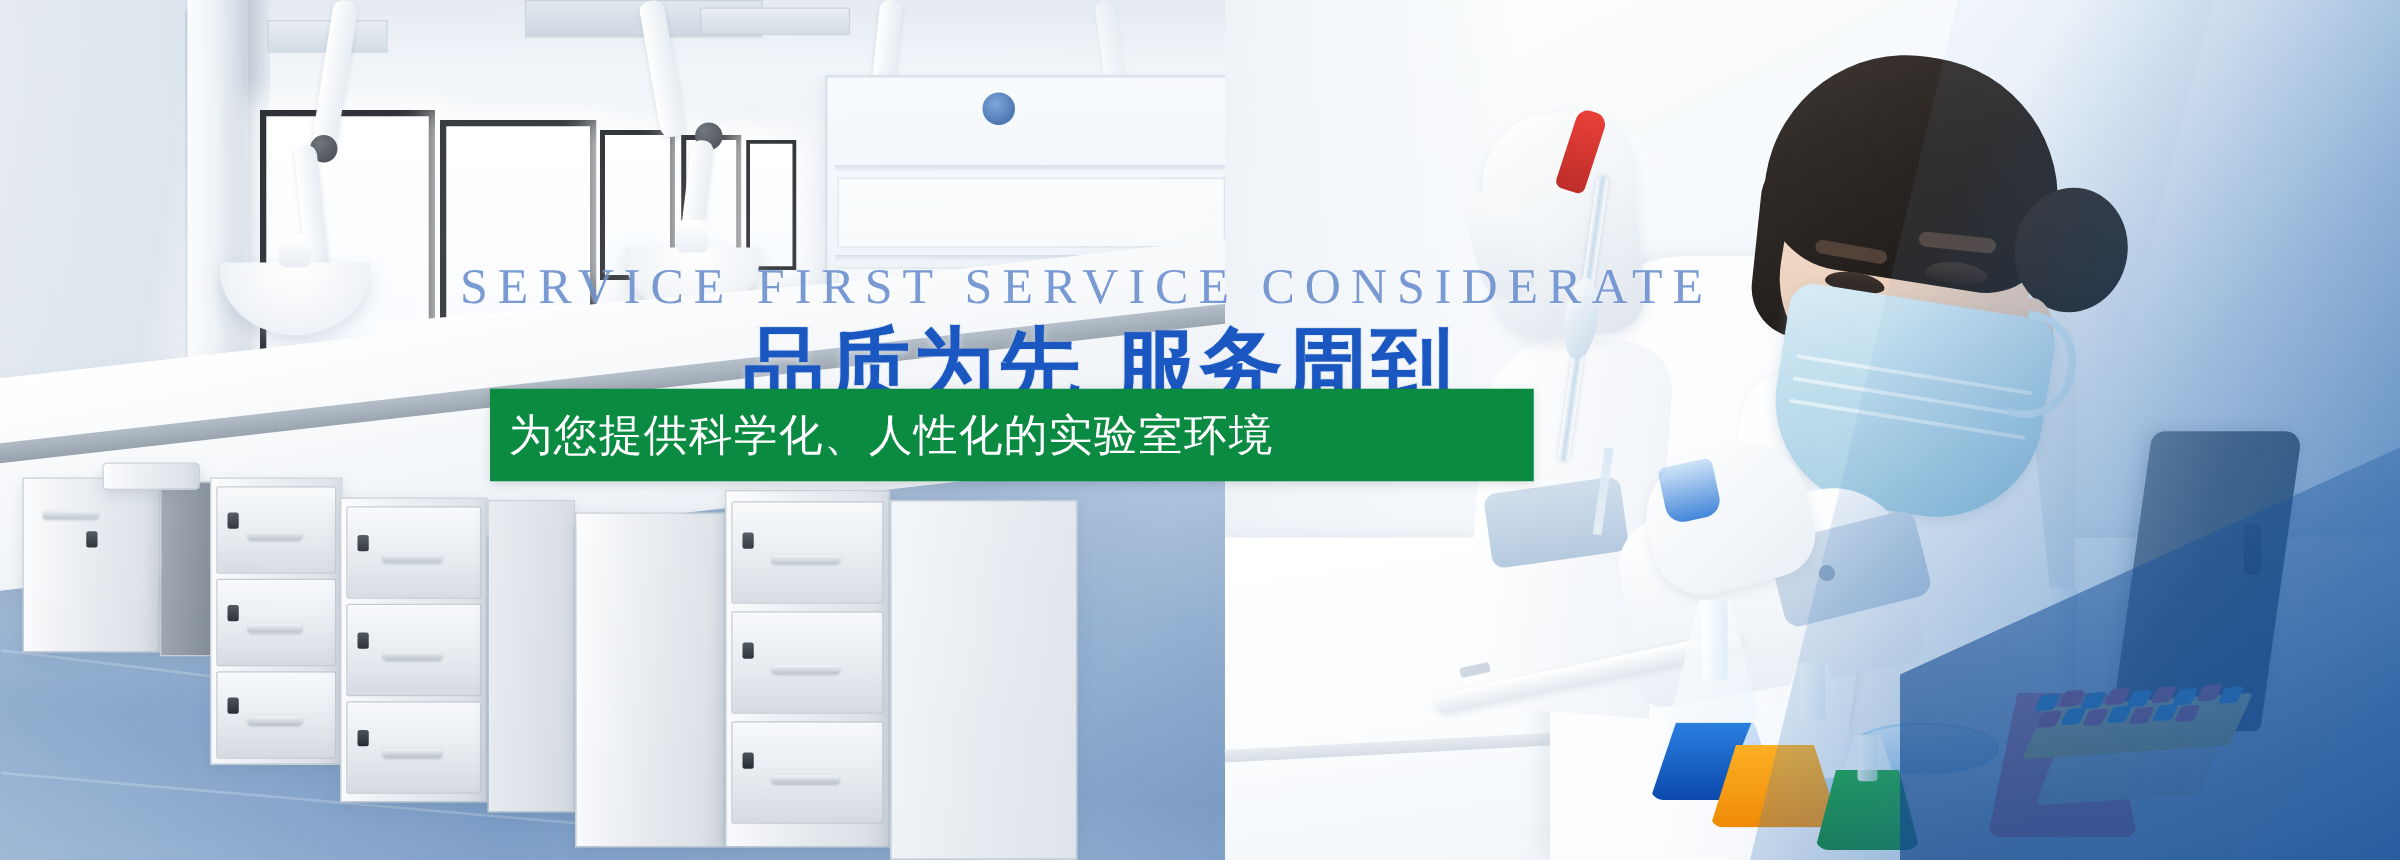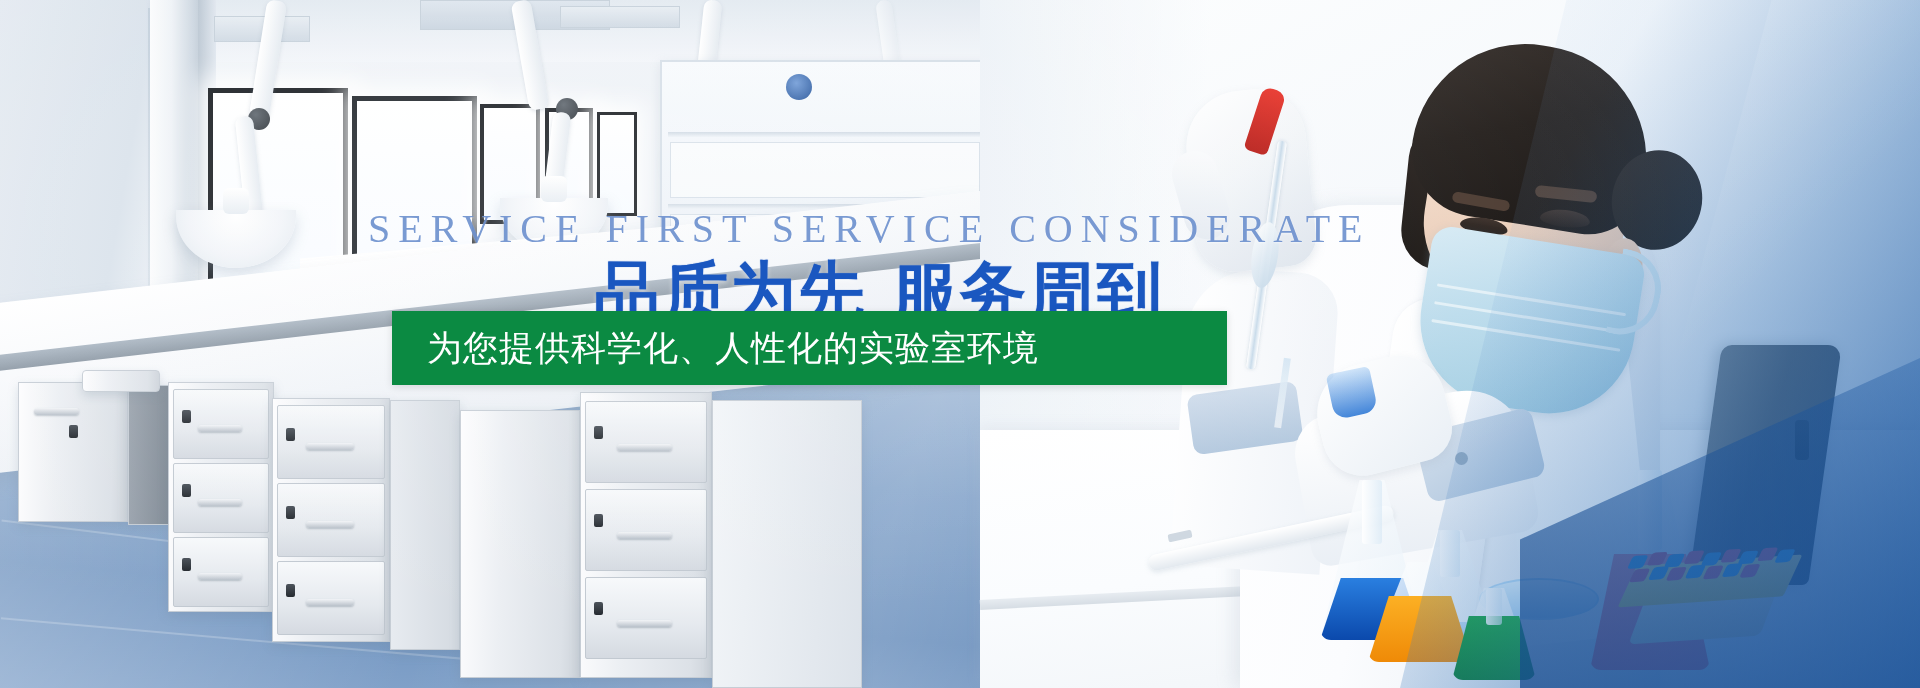--- a/index.html
+++ b/index.html
@@ -470,21 +470,21 @@
   .subtitle-bar {
     position:absolute; left:392px; top:311px;
     width:835px; height:74px;
     background:#0b8a42;
     display:flex; align-items:center;
     box-shadow:0 2px 8px rgba(0,0,0,.12);
   }
   .subtitle-text {
     font-family:"DejaVu Sans", sans-serif;
     font-size:35px; color:#ffffff; letter-spacing:1px;
-    margin-left:35px; white-space:nowrap;
+    margin-left:15px; white-space:nowrap;
   }
 
   
   .vignette {
     position:absolute; inset:0; pointer-events:none;
     background:radial-gradient(ellipse at 28% 30%,rgba(255,255,255,.18),rgba(255,255,255,0) 62%);
   }
 </style>
 </head>
 <body>

